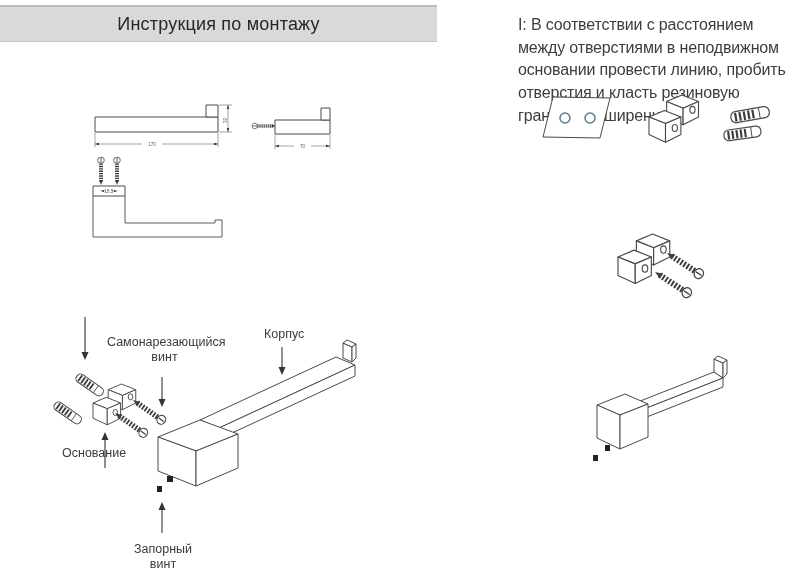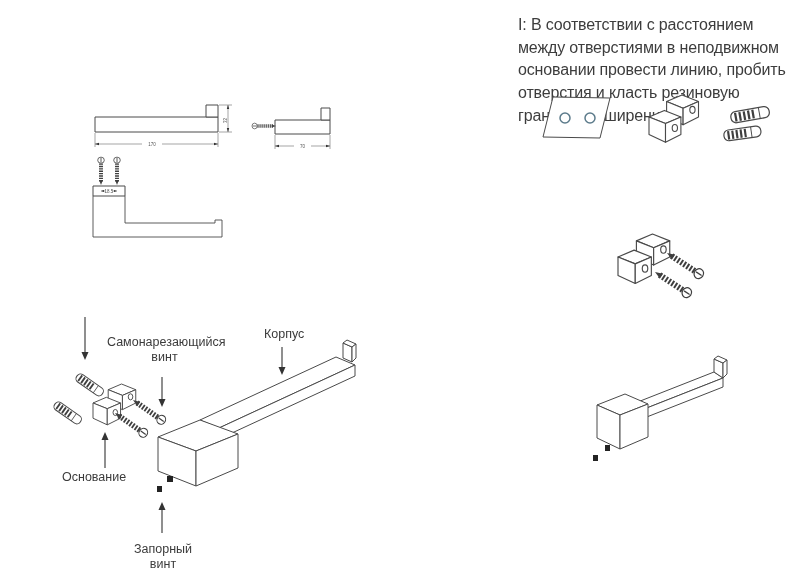--- a/index.html
+++ b/index.html
@@ -46,20 +46,23 @@
         <polygon points="31,12 45,6 45,20 31,27"></polygon>
         <ellipse cx="39.5" cy="13.5" rx="2.4" ry="3.2"></ellipse>
         <polygon points="0,20 14,14 29,20 15,26"></polygon>
         <polygon points="0,20 0,36 15,43 15,26"></polygon>
         <polygon points="15,26 29,20 29,36 15,43"></polygon>
         <ellipse cx="23.5" cy="30" rx="2.4" ry="3.2"></ellipse>
       </g>
     </defs>
   </svg>
 
+  <div class="title-band">
+    <span>Инструкция по монтажу</span>
+  </div>
 
   <svg style="left:85px;top:95px" width="270" height="150" viewBox="0 0 270 150">
 
     <g>
       <rect class="face" x="10" y="22" width="123" height="15" stroke-width="0.9"></rect>
       <rect class="face" x="121" y="10" width="12" height="12" stroke-width="0.9"></rect>
       <line class="ln" x1="10" y1="38" x2="10" y2="52" stroke-width="0.5"></line>
       <line class="ln" x1="133" y1="38" x2="133" y2="52" stroke-width="0.5"></line>
       <line class="ln" x1="10" y1="49" x2="57" y2="49" stroke-width="0.5"></line>
       <line class="ln" x1="77" y1="49" x2="133" y2="49" stroke-width="0.5"></line>
@@ -96,21 +99,21 @@
       <polygon class="ah" points="16,96 19,95.1 19,96.9"></polygon>
       <polygon class="ah" points="32,96 29,95.1 29,96.9"></polygon>
       <text class="dimtxt" x="24" y="98" text-anchor="middle" font-size="3.6">18.5</text>
       <path class="ln" stroke-width="0.9" d="M8,101 V142 H137 V125 H130 V128 H40 V101"></path>
     </g>
   </svg>
 
   <div class="lbl center" style="left:107px;top:335px;width:115px">Самонарезающийся
 винт</div>
   <div class="lbl" style="left:264px;top:327px">Корпус</div>
-  <div class="lbl" style="left:62px;top:470px">Основание</div>
+  <div class="lbl" style="left:62px;top:446px">Основание</div>
   <div class="lbl center" style="left:132px;top:542px;width:62px">Запорный
 винт</div>
 
   <svg style="left:25px;top:310px" width="370" height="262" viewBox="0 0 370 262">
 
     <g>
       <line class="arrow" x1="60" y1="7" x2="60" y2="44"></line>
       <polygon class="ah" points="60,50 56.5,42 63.5,42"></polygon>
       <line class="arrow" x1="137" y1="67" x2="137" y2="91"></line>
       <polygon class="ah" points="137,97 133.5,89 140.5,89"></polygon>

